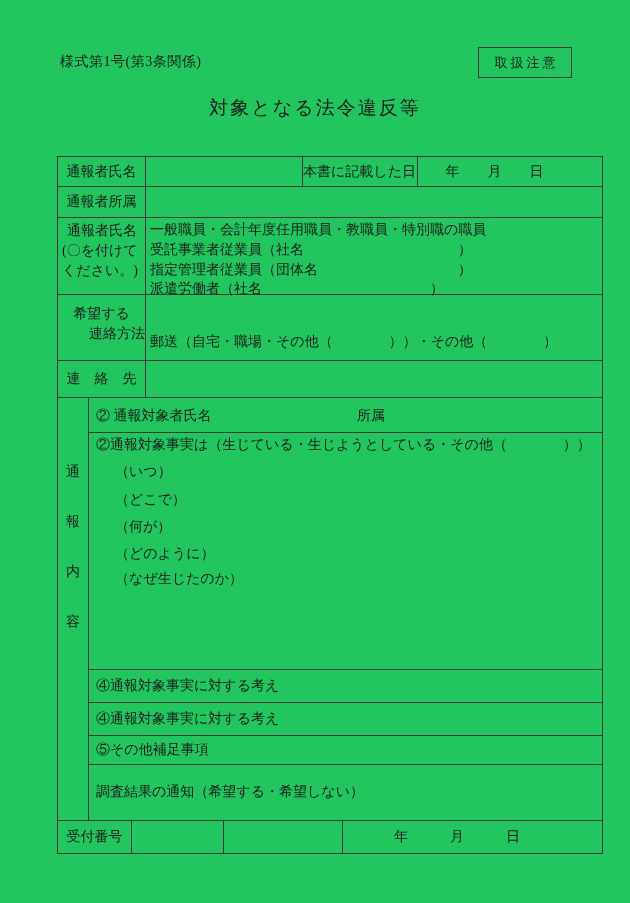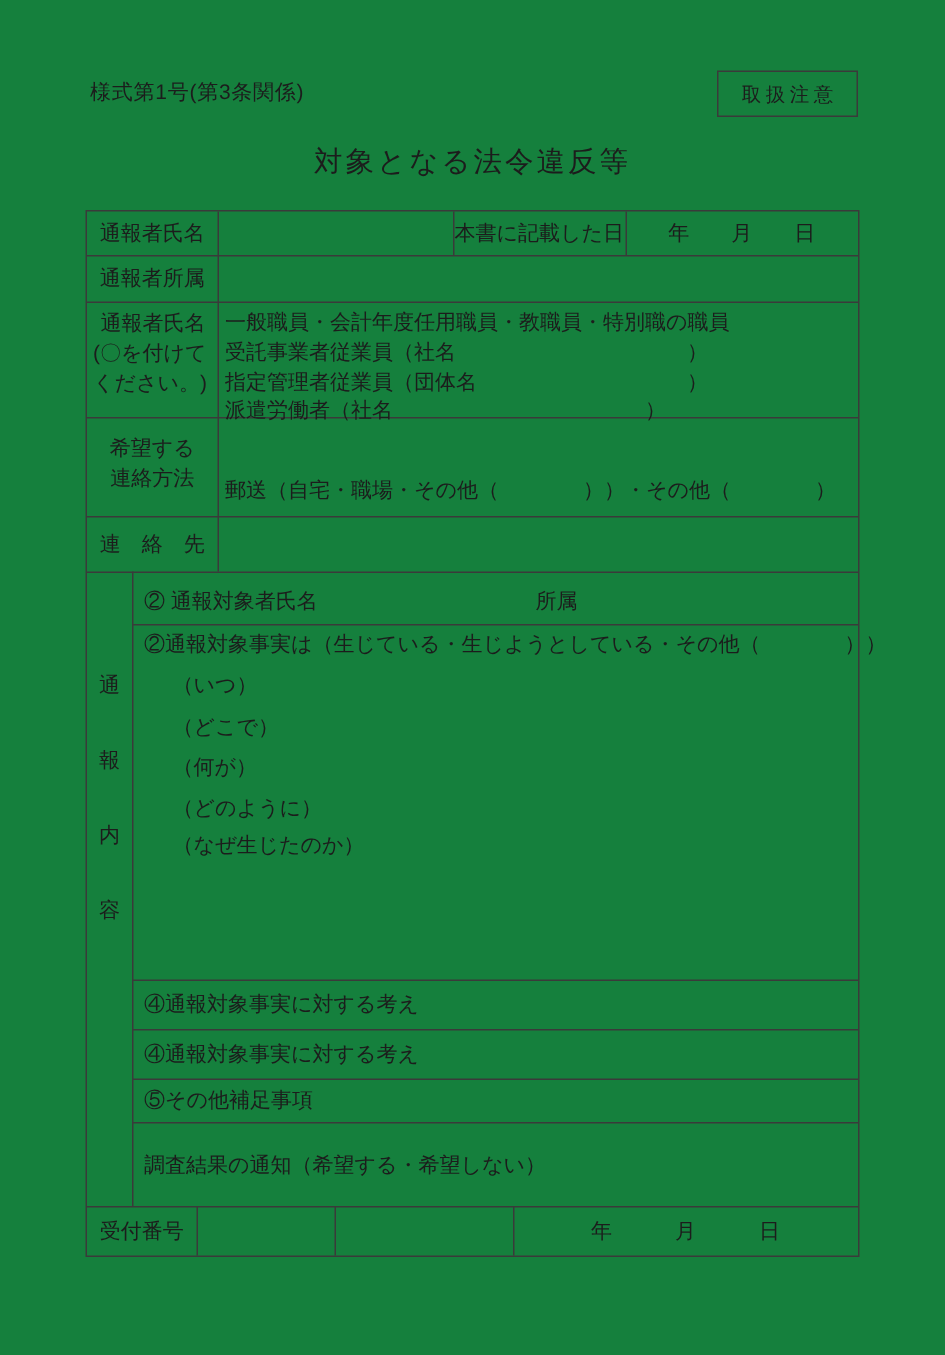--- a/index.html
+++ b/index.html
@@ -1,34 +1,34 @@
 <!DOCTYPE html>
 <html><head>
 <meta charset="utf-8">
 <style>
   html,body { margin:0; padding:0; background:#e8e8e8; }
   .page {
     position:relative; width:630px; height:903px; margin:0 auto;
-    background:#15803d; color:#1c1c1c; overflow:hidden;
-    font-family:Liberation Sans, sans-serif;
+    background:#22c55e; color:#1c1c1c; overflow:hidden;
+    font-family:Liberation Serif, serif;
     font-size:14px;
   }
   .form-number { position:absolute; left:60px; top:53px; font-size:14px; letter-spacing:0.5px; }
   .handling-box {
     position:absolute; left:478px; top:47px; width:92px; height:29px;
     border:1px solid #3a3a3a; display:flex; align-items:center; justify-content:center;
     font-size:13px; letter-spacing:3px; text-indent:3px;
   }
   .doc-title {
     position:absolute; left:0; right:0; top:95px; text-align:center;
     font-size:19px; letter-spacing:2px;
   }
   .form-table {
-    position:absolute; left:57px; top:140px; width:514px; height:696px;
-    border:1.5px solid #3a3a3a; box-sizing:content-box;
+    position:absolute; left:57px; top:156px; width:514px; height:696px;
+    border:1.5px solid #3a3a3a; box-sizing:content-box;padding-left:30px;
   }
   .hline { position:absolute; height:1px; background:#3a3a3a; }
   .vline { position:absolute; width:1px;  background:#3a3a3a; }
   .cell  { position:absolute; display:flex; align-items:center; white-space:pre; }
   .cell.center { justify-content:center; }
   .cell.padl { padding-left:8px; box-sizing:border-box; }
   .textline { position:absolute; white-space:pre; line-height:20px; }
   .vchar { position:absolute; left:0; width:30px; text-align:center; line-height:20px; }
   .field { position:absolute; }
 </style>
@@ -78,21 +78,21 @@
 
     <div class="textline" style="left:9px;top:64px">通報者氏名</div>
     <div class="textline" style="left:4px;top:84px">(〇を付けて</div>
     <div class="textline" style="left:4px;top:104px">ください。)</div>
     <div class="textline" style="left:92px;top:63px">一般職員・会計年度任用職員・教職員・特別職の職員</div>
     <div class="textline" style="left:92px;top:83px">受託事業者従業員（社名　　　　　　　　　　　）</div>
     <div class="textline" style="left:92px;top:103px">指定管理者従業員（団体名　　　　　　　　　　）</div>
     <div class="textline" style="left:92px;top:122px">派遣労働者（社名　　　　　　　　　　　　）</div>
 
     <div class="textline" style="left:0;top:147px;width:87px;text-align:center">希望する</div>
-    <div class="textline" style="left:0;top:167px;width:87px;text-align:center">連絡方法</div>
+    <div class="textline" style="left:0;top:167px;width:87px;text-align:right">連絡方法</div>
     <div class="textline" style="left:92px;top:175px">郵送（自宅・職場・その他（　　　　））・その他（　　　　）</div>
 
     <div class="cell center" style="left:0;top:203px;width:87px;height:37px">連　絡　先</div>
     <div class="field" style="left:87px;top:203px;width:427px;height:37px"></div>
 
     <div class="vchar" style="top:305px">通</div>
     <div class="vchar" style="top:355px">報</div>
     <div class="vchar" style="top:405px">内</div>
     <div class="vchar" style="top:455px">容</div>
 

